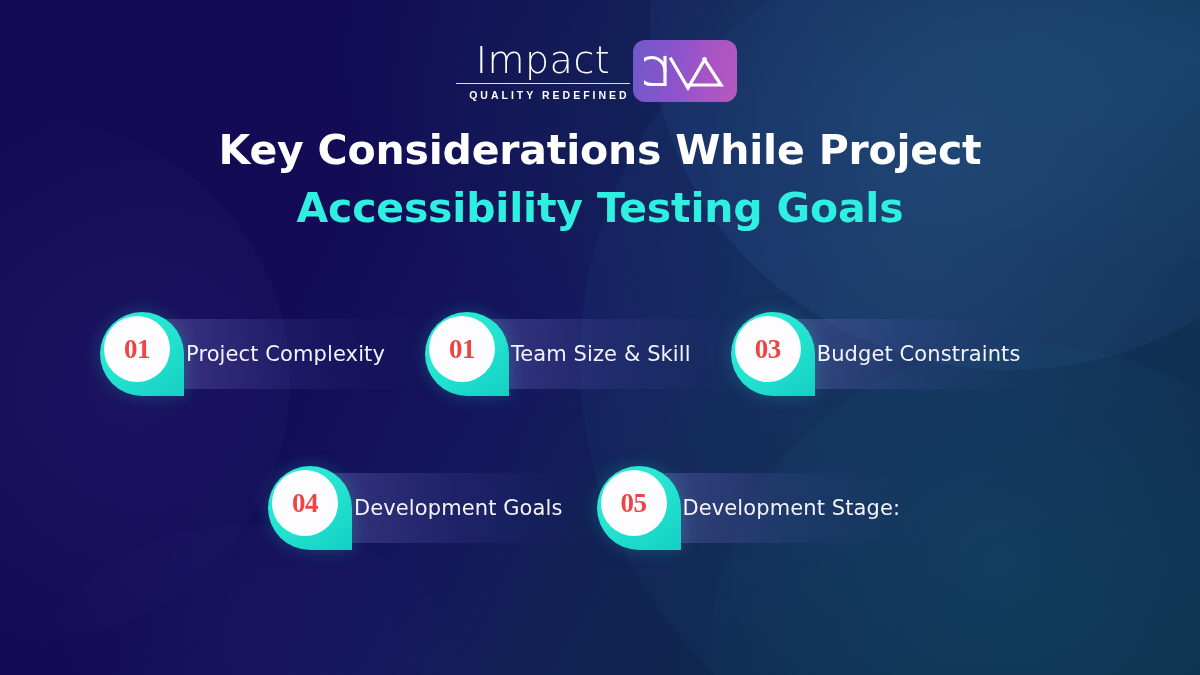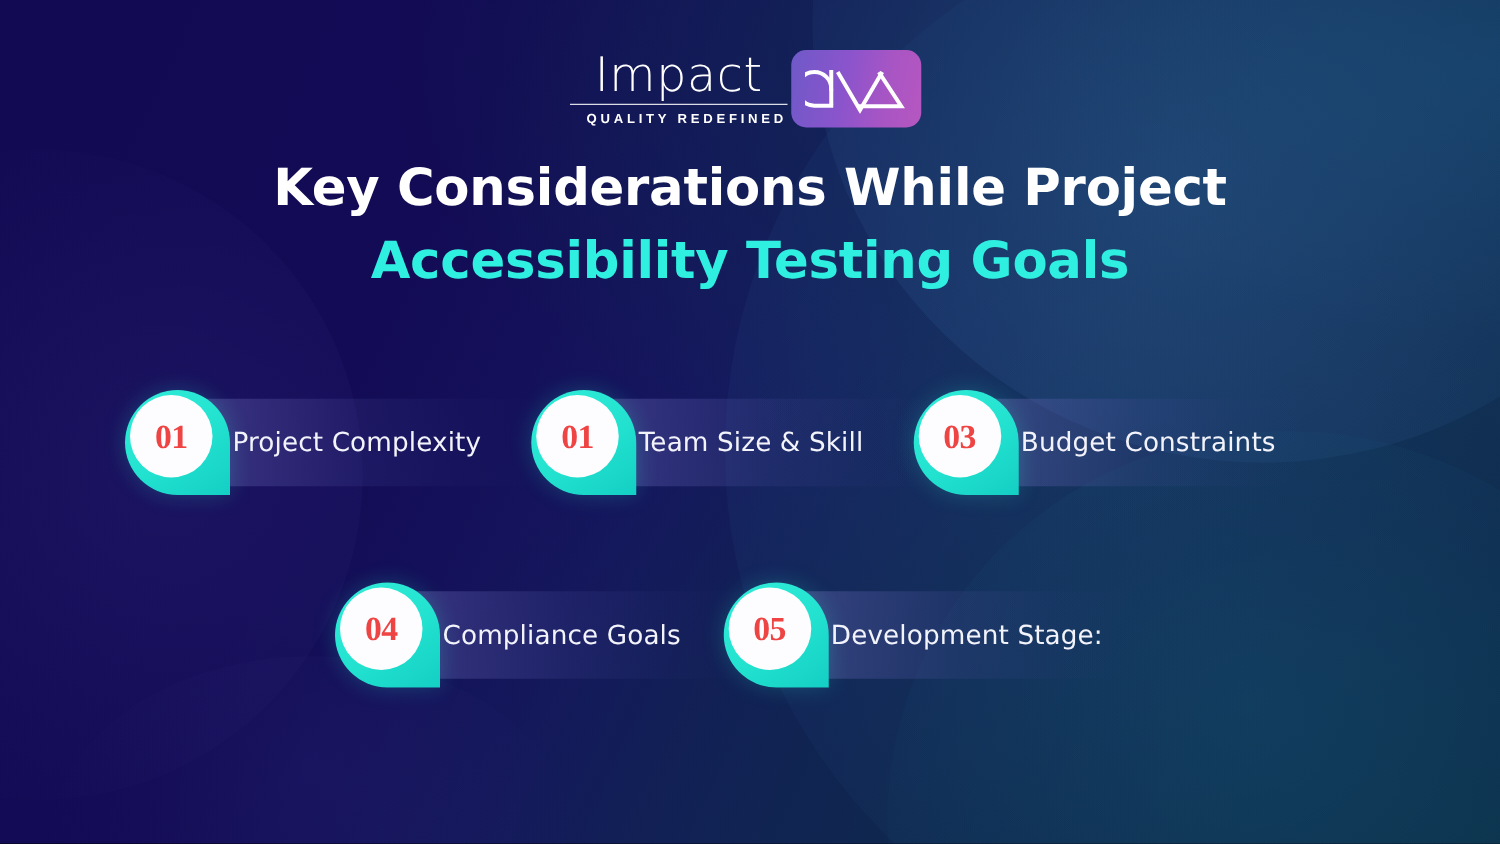--- a/index.html
+++ b/index.html
@@ -265,21 +265,21 @@
 
     <div class="row row-2">
 
       <div class="item item-w4">
         <div class="item-pill"></div>
         <div class="badge">
           <div class="badge-inner">
             <span class="badge-num">04</span>
           </div>
         </div>
-        <div class="item-label">Compliance Goals</div>
+        <div class="item-label">Development Goals</div>
       </div>
 
       <div class="item item-w5">
         <div class="item-pill"></div>
         <div class="badge">
           <div class="badge-inner">
             <span class="badge-num">05</span>
           </div>
         </div>
         <div class="item-label">Development Stage:</div>

